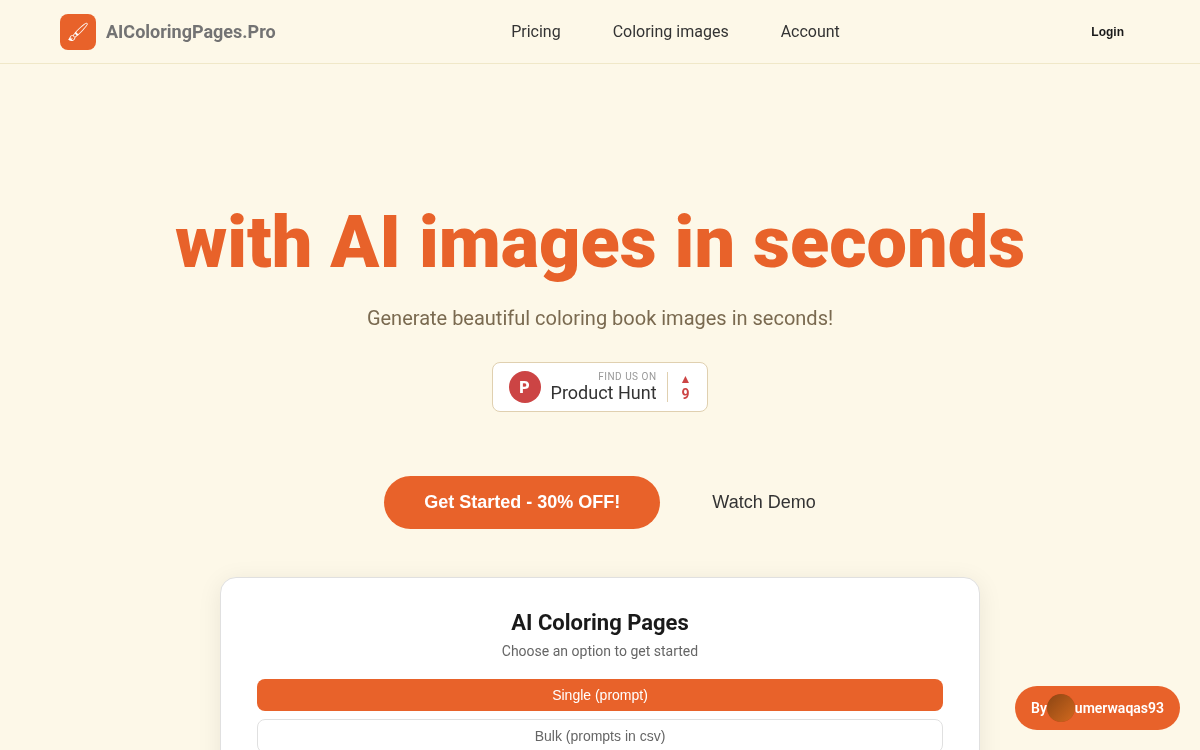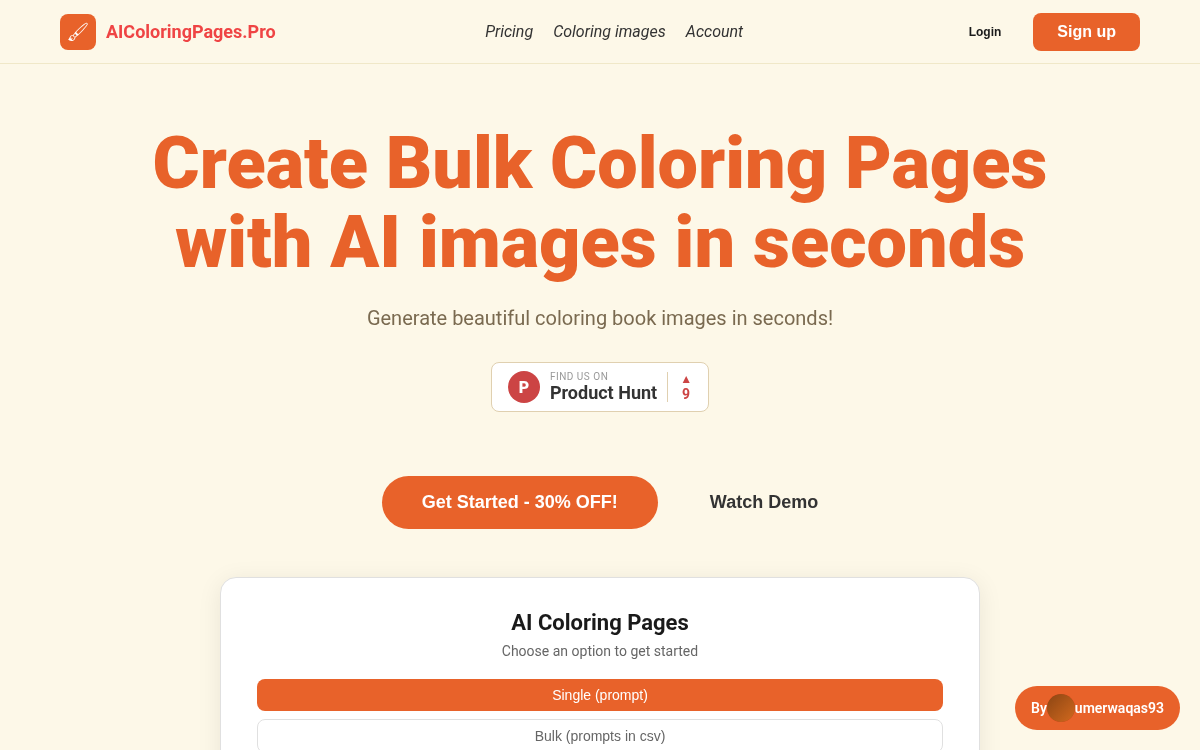--- a/index.html
+++ b/index.html
@@ -36,27 +36,26 @@
       border-radius: 8px;
       display: flex;
       align-items: center;
       justify-content: center;
       color: white;
       font-size: 18px;
     }
     .logo-text {
       font-size: 18px;
       font-weight: 700;
-      color: #ef4444;
+      color: #737373;
     }
     .nav-links {
       display: flex;
       align-items: center;
-      gap: 20px;
-      font-style: italic;
+      gap: 52px;
     }
     .nav-link {
       color: #333;
       text-decoration: none;
       font-size: 16px;
       font-weight: 400;
     }
     .header-actions {
       display: flex;
       align-items: center;
@@ -120,31 +119,31 @@
       background: #cc4444;
       border-radius: 50%;
       display: flex;
       align-items: center;
       justify-content: center;
       color: white;
       font-weight: 900;
       font-size: 16px;
     }
     .ph-text-area {
-      text-align: left;
+      text-align: right;
     }
     .ph-find-us {
       font-size: 10px;
       color: #999;
       text-transform: uppercase;
       letter-spacing: 0.5px;
     }
     .ph-name {
       font-size: 18px;
-      font-weight: 700;
+      font-weight: 400;
       color: #333;
     }
     .ph-votes {
       display: flex;
       flex-direction: column;
       align-items: center;
       border-left: 1px solid #e0d0b0;
       padding-left: 12px;
       color: #cc4444;
     }
@@ -171,21 +170,21 @@
       border-radius: 50px;
       font-size: 18px;
       font-weight: 700;
       padding: 16px 40px;
       cursor: pointer;
     }
     .btn-demo {
       background: transparent;
       border: none;
       font-size: 18px;
-      font-weight: 700;
+      font-weight: 400;
       color: #333;
       cursor: pointer;
       margin-left: 20px;
     }
 
     
     .app-preview {
       max-width: 760px;
       margin: 0 auto;
       background: white;
@@ -279,27 +278,26 @@
   </a>
 
   <nav class="nav-links">
     <a class="nav-link" href="#">Pricing</a>
     <a class="nav-link" href="#">Coloring images</a>
     <a class="nav-link" href="#">Account</a>
   </nav>
 
   <div class="header-actions">
     <button class="btn-login">Login</button>
-    <button class="btn-signup">Sign up</button>
   </div>
 </header>
 
 <section class="hero">
   <h1 class="hero-title">
-    <span>Create Bulk Coloring Pages</span><br>
+    <br>
     <span>with AI images in seconds</span>
   </h1>
   <p class="hero-subtitle">Generate beautiful coloring book images in seconds!</p>
 
   <div style="display:flex; justify-content:center; margin-bottom:32px;">
     <div class="ph-badge">
       <div class="ph-logo">P</div>
       <div class="ph-text-area">
         <div class="ph-find-us">FIND US ON</div>
         <div class="ph-name">Product Hunt</div>

